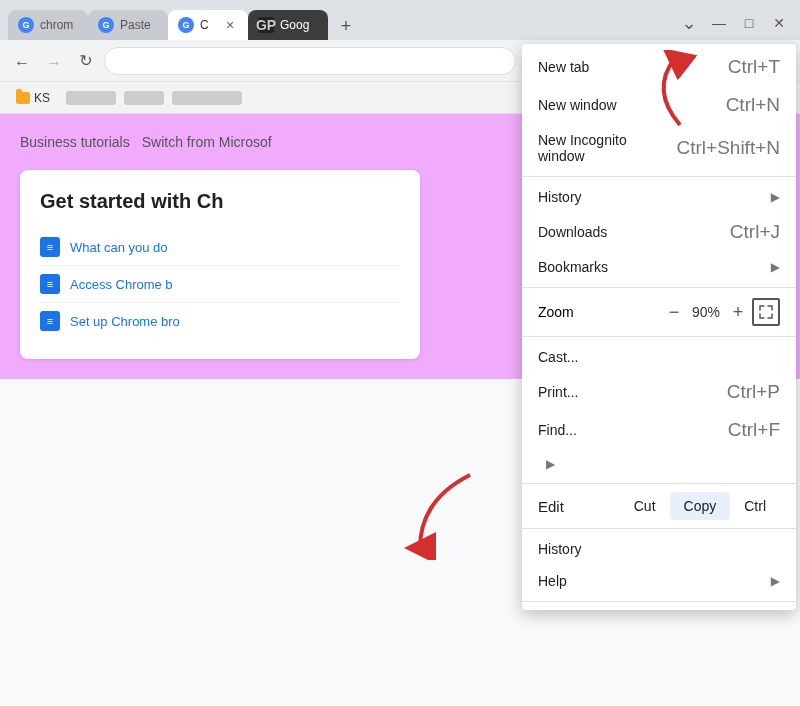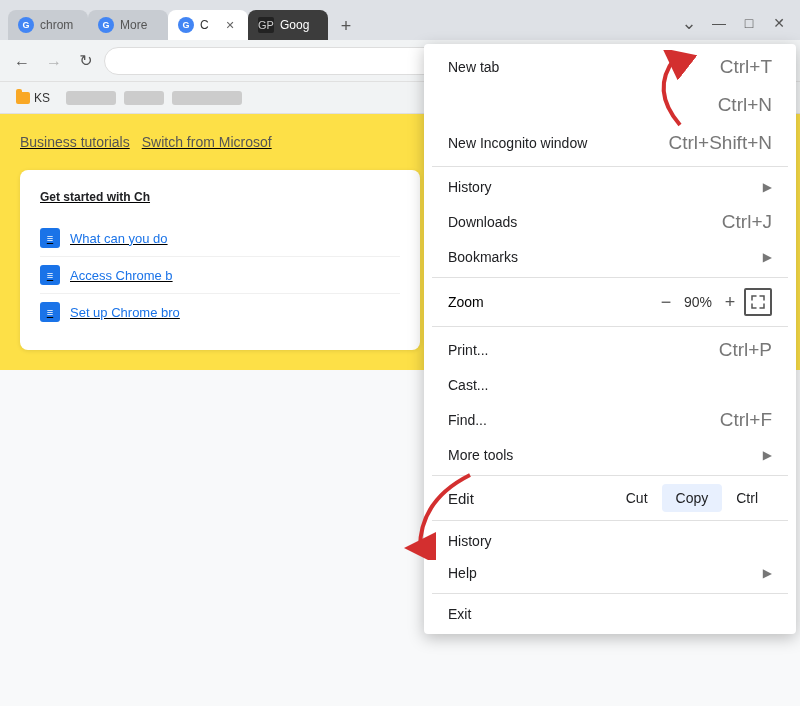--- a/index.html
+++ b/index.html
@@ -161,40 +161,39 @@
       background: #f9a825;
       border-radius: 2px 2px 0 0;
     }
     .bm-gray { width: 50px; height: 14px; background: #ccc; border-radius: 3px; }
     .bm-gray-lg { width: 70px; height: 14px; background: #ccc; border-radius: 3px; }
     .bm-gray-sm { width: 40px; height: 14px; background: #ccc; border-radius: 3px; }
 
     
     .ntp-area {
       padding: 20px;
-      background: #fde047;
-      text-decoration: underline;
+      background: #f0abfc;
     }
     .ntp-row1 {
       display: flex;
       gap: 12px;
       margin-bottom: 20px;
       color: #555;
       font-size: 14px;
     }
     .ntp-tutorials { font-weight: 500; }
     .ntp-switch { font-weight: 500; }
     .ntp-card {
       background: #fff;
       border-radius: 8px;
       padding: 20px;
       box-shadow: 0 1px 4px rgba(0,0,0,0.1);
     }
     .ntp-card-title {
-      font-size: 12px;
+      font-size: 20px;
       font-weight: 600;
       color: #202124;
       margin-bottom: 16px;
     }
     .ntp-list-item {
       display: flex;
       align-items: center;
       gap: 10px;
       padding: 8px 0;
       border-bottom: 1px solid #f0f0f0;
@@ -208,26 +207,26 @@
       display: flex; align-items: center; justify-content: center;
       color: white; font-size: 11px; flex-shrink: 0;
     }
     .ntp-list-text { color: #1a73e8; }
     .ntp-list-text-cut { overflow: hidden; white-space: nowrap; max-width: 180px; }
 
     
     .dropdown-menu {
       position: absolute;
       top: 44px; right: 4px;
-      width: 372px;
+      width: 274px;
       background: #fff;
       border-radius: 4px;
       box-shadow: 0 4px 16px rgba(0,0,0,0.25);
       z-index: 1000;
-      padding: 4px 8px;
+      padding: 4px 0;
       font-size: 14px;
       margin-left: 30px;
     }
     .menu-item {
       display: flex;
       align-items: center;
       padding: 8px 16px;
       cursor: pointer;
       color: #202124;
       position: relative;
@@ -296,31 +295,31 @@
 
   <div class="tab-bar">
 
     <div class="tab inactive">
       <div class="tab-favicon" style="background:#4285f4;font-size:9px;color:white;font-weight:bold;">G</div>
       <span class="tab-label">chrom</span>
     </div>
 
     <div class="tab inactive">
       <div class="tab-favicon" style="background:#4285f4;font-size:9px;color:white;font-weight:bold;">G</div>
-      <span class="tab-label">More</span>
+      <span class="tab-label">Paste</span>
     </div>
 
     <div class="tab active">
       <div class="tab-favicon" style="background:#4285f4;font-size:9px;color:white;font-weight:bold;">G</div>
       <span class="tab-label">C</span>
       <div class="tab-close">✕</div>
     </div>
 
     <div class="tab inactive" style="background:#3c3c3c;color:#fff;">
-      <div class="tab-favicon" style="background:#222;font-size:11px;color:#ccc;font-weight:normal;border-radius:2px;">GP</div>
+      <div class="tab-favicon" style="background:#222;font-size:14px;color:#ccc;font-weight:bold;border-radius:2px;">GP</div>
       <span class="tab-label">Goog</span>
     </div>
 
     <div class="tab-new">+</div>
 
     <div class="tab-bar-right">
 
       <div class="title-btn" style="font-size:18px;color:#555;">⌄</div>
       <div class="title-btn">—</div>
       <div class="title-btn">□</div>
@@ -391,20 +390,21 @@
   </div>
 
   <div class="dropdown-menu">
 
     <div class="menu-item">
       <span class="menu-item-label">New tab</span>
       <span class="menu-item-shortcut">Ctrl+T</span>
     </div>
 
     <div class="menu-item">
+      <span class="menu-item-label">New window</span>
       <span class="menu-item-shortcut">Ctrl+N</span>
     </div>
 
     <div class="menu-item">
       <span class="menu-item-label">New Incognito window</span>
       <span class="menu-item-shortcut">Ctrl+Shift+N</span>
     </div>
     <div class="menu-divider"></div>
 
     <div class="menu-item">
@@ -430,35 +430,34 @@
       <button class="menu-zoom-btn">+</button>
       <div class="menu-zoom-fullscreen">
         <svg width="14" height="14" viewBox="0 0 14 14" fill="none" xmlns="http://www.w3.org/2000/svg">
           <path d="M1 5V1H5M9 1H13V5M13 9V13H9M5 13H1V9" stroke="#555" stroke-width="1.5" stroke-linecap="round"></path>
         </svg>
       </div>
     </div>
     <div class="menu-divider"></div>
 
     <div class="menu-item">
+      <span class="menu-item-label">Cast...</span>
+    </div>
+
+    <div class="menu-item">
       <span class="menu-item-label">Print...</span>
       <span class="menu-item-shortcut">Ctrl+P</span>
     </div>
 
     <div class="menu-item">
-      <span class="menu-item-label">Cast...</span>
-    </div>
-
-    <div class="menu-item">
       <span class="menu-item-label">Find...</span>
       <span class="menu-item-shortcut">Ctrl+F</span>
     </div>
 
     <div class="menu-item">
-      <span class="menu-item-label">More tools</span>
       <span class="menu-item-arrow">▶</span>
     </div>
     <div class="menu-divider"></div>
 
     <div class="edit-row">
       <span class="edit-label">Edit</span>
       <div class="edit-btn">Cut</div>
       <div class="edit-btn active-item">Copy</div>
       <div class="edit-btn">Ctrl</div>
     </div>
@@ -467,23 +466,20 @@
     <div class="menu-item">
       <span class="menu-item-label">History</span>
     </div>
 
     <div class="menu-item">
       <span class="menu-item-label">Help</span>
       <span class="menu-item-arrow">▶</span>
     </div>
     <div class="menu-divider"></div>
 
-    <div class="menu-item">
-      <span class="menu-item-label">Exit</span>
-    </div>
   </div>
 
   <div class="arrow-up">
     <svg width="80" height="80" viewBox="0 0 80 80">
       <defs>
         <marker id="arrowhead-up" markerWidth="8" markerHeight="8" refX="4" refY="4" orient="auto">
           <path d="M0,8 L4,0 L8,8" fill="#d32f2f"></path>
         </marker>
       </defs>
       <path d="M60,75 Q30,40 55,8" stroke="#d32f2f" stroke-width="4" fill="none" marker-end="url(#arrowhead-up)"></path>

